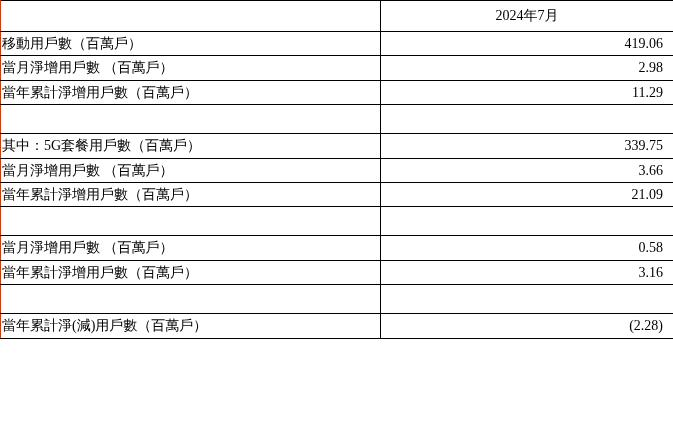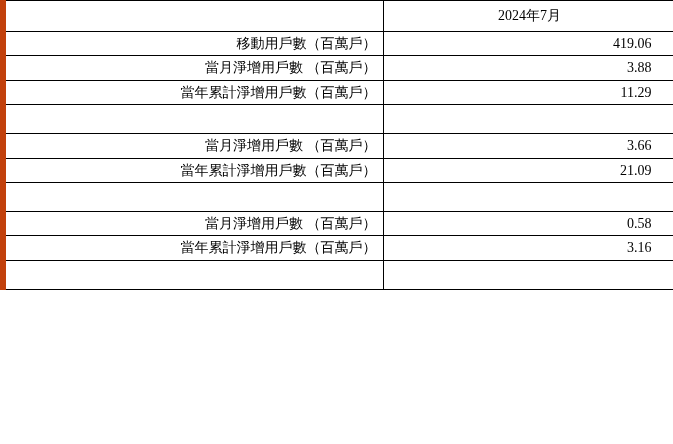--- a/index.html
+++ b/index.html
@@ -31,29 +31,29 @@
 
   table.data-table td {
     border-right: 1px solid #000;
     border-bottom: 1px solid #000;
     padding: 0;
     vertical-align: middle;
     font-size: 14px;
     line-height: 1.1;
   }
   table.data-table td.label {
-    border-left: 6px solid #c2410c;
+    border-left: 1px solid #c2410c;
     border-right: 1px solid #000;
     padding: 4px 6px 4px 1px;
-    text-align: right;
+    text-align: left;
     white-space: nowrap;
   }
   table.data-table td.value {
     border-right: 1px solid #000;
-    padding: 4px 24px 4px 6px;
+    padding: 4px 10px 4px 6px;
     text-align: right;
     white-space: nowrap;
   }
   table.data-table tr.header-row td.label {
     border-bottom: 1px solid #000;
   }
   table.data-table tr.header-row td.value {
     text-align: center;
     padding: 4px 0 4px 0;
   }
@@ -91,37 +91,45 @@
           </td>
           <td class="value">
             <span class="cell-text">419.06</span>
           </td>
         </tr>
         <tr class="data-row">
           <td class="label">
             <span class="cell-text">當月淨增用戶數 （百萬戶）</span>
           </td>
           <td class="value">
-            <span class="cell-text">3.88</span>
+            <span class="cell-text">2.98</span>
           </td>
         </tr>
         <tr class="data-row">
           <td class="label">
             <span class="cell-text">當年累計淨增用戶數（百萬戶）</span>
           </td>
           <td class="value">
             <span class="cell-text">11.29</span>
           </td>
         </tr>
         <tr class="spacer-row">
           <td class="label">
             <span class="cell-text"></span>
           </td>
           <td class="value">
             <span class="cell-text"></span>
+          </td>
+        </tr>
+        <tr class="data-row">
+          <td class="label">
+            <span class="cell-text">其中：5G套餐用戶數（百萬戶）</span>
+          </td>
+          <td class="value">
+            <span class="cell-text">339.75</span>
           </td>
         </tr>
         <tr class="data-row">
           <td class="label">
             <span class="cell-text">當月淨增用戶數 （百萬戶）</span>
           </td>
           <td class="value">
             <span class="cell-text">3.66</span>
           </td>
         </tr>
@@ -158,15 +166,23 @@
           </td>
         </tr>
         <tr class="spacer-row">
           <td class="label">
             <span class="cell-text"></span>
           </td>
           <td class="value">
             <span class="cell-text"></span>
           </td>
         </tr>
+        <tr class="data-row">
+          <td class="label">
+            <span class="cell-text">當年累計淨(減)用戶數（百萬戶）</span>
+          </td>
+          <td class="value">
+            <span class="cell-text">(2.28)</span>
+          </td>
+        </tr>
       </tbody>
   </table>
 </div>
 
 </body></html>

